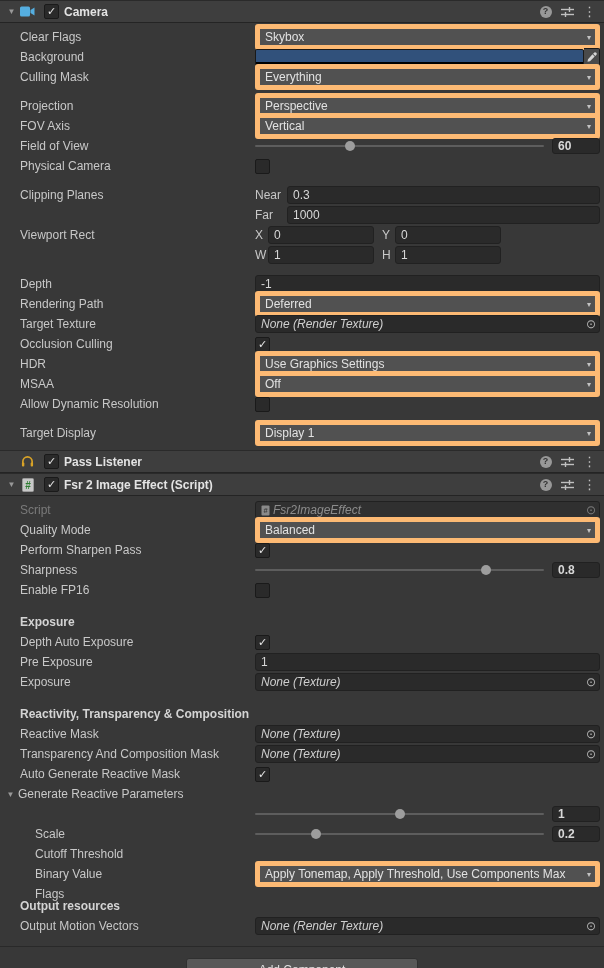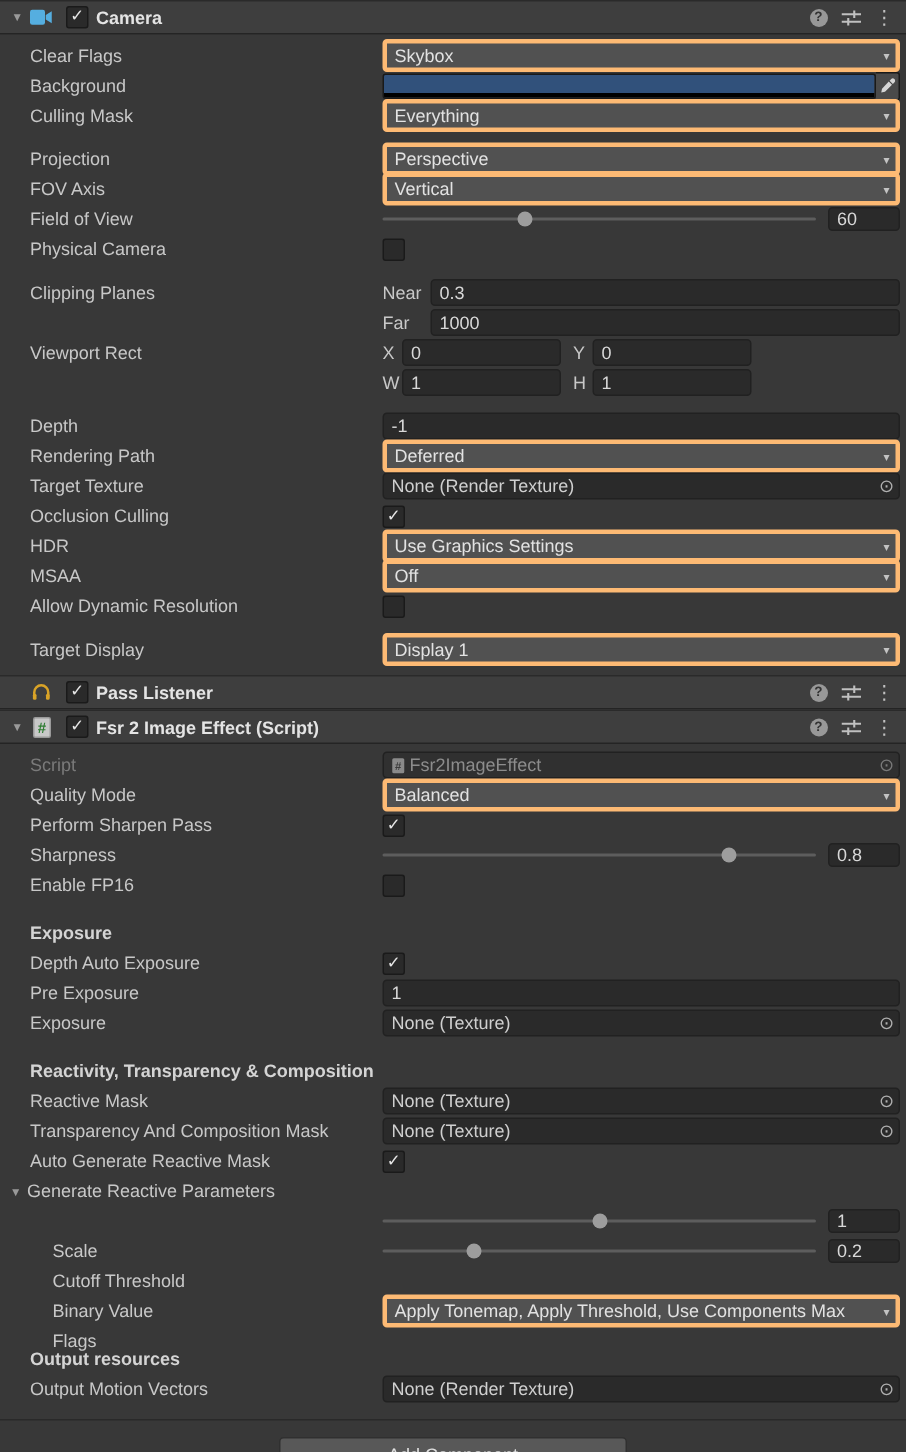--- a/index.html
+++ b/index.html
@@ -29,38 +29,38 @@
   
   .body{padding-top:4px;padding-bottom:7px;}
   .row{display:flex;align-items:center;height:20px;}
   .gap{height:9px;}
   .gap-lg{height:12px;}
   .label{width:235px;padding-left:20px;flex:none;color:#c8c8c8;white-space:nowrap;overflow:hidden;}
   .label.indent{padding-left:35px;width:220px;margin-top:39px;}
   .label.bold{font-weight:bold;color:#d4d4d4;}
   .field{flex:1;margin-right:4px;display:flex;align-items:center;min-width:0;}
   
-  .dropdown{flex:1;height:16px;background:#515151;border:3px solid #fdba74;border-radius:3px;
+  .dropdown{flex:1;height:16px;background:#515151;border:5px solid #fdba74;border-radius:3px;
     display:flex;align-items:center;padding:0 4px 0 5px;color:#e2e2e2;cursor:pointer;min-width:0;}
   .dropdown .dd-text{flex:1;white-space:nowrap;overflow:hidden;}
   .dd-arrow{flex:none;font-size:8px;color:#c3c3c3;margin-left:4px;}
   
   .textfield{flex:1;height:16px;background:#2a2a2a;border:1px solid #212121;border-radius:3px;
     display:flex;align-items:center;padding:0 5px;color:#d8d8d8;min-width:0;}
   
   .objfield{flex:1;height:16px;background:#2a2a2a;border:1px solid #212121;border-radius:3px;
     display:flex;align-items:center;padding:0 0 0 5px;color:#cfcfcf;min-width:0;cursor:pointer;}
-  .objfield .obj-text{flex:1;white-space:nowrap;overflow:hidden;}
+  .objfield .obj-text{flex:1;white-space:nowrap;overflow:hidden;font-style:italic;}
   .obj-picker{flex:none;width:16px;text-align:center;color:#b0b0b0;font-size:12px;line-height:1;cursor:pointer;}
   
   .slider{flex:1;position:relative;height:16px;margin-right:8px;cursor:pointer;}
   .slider-track{position:absolute;left:0;right:0;top:7px;height:2px;background:#5d5d5d;border-radius:1px;}
   .slider-handle{position:absolute;top:3px;width:10px;height:10px;border-radius:50%;background:#9d9d9d;}
   .slider-value{flex:none;width:48px;height:16px;background:#2a2a2a;border:1px solid #212121;border-radius:3px;
-    display:flex;align-items:center;padding:0 5px;color:#d8d8d8;box-sizing:border-box;}
+    display:flex;align-items:center;padding:0 5px;color:#d8d8d8;box-sizing:border-box;font-weight:bold;}
   
   .sublabel{flex:none;color:#c8c8c8;}
   .sub-nf{width:32px;}
   .sub-xy{width:13px;}
   .tf-small{flex:none;width:94px;}
   .pair-gap{width:8px;flex:none;}
   
   .swatch{flex:1;height:15px;border:1px solid #191919;border-radius:2px;display:flex;flex-direction:column;overflow:hidden;cursor:pointer;min-width:0;}
   .swatch-color{flex:1;}
   .swatch-alpha{height:3px;background:#000;}

